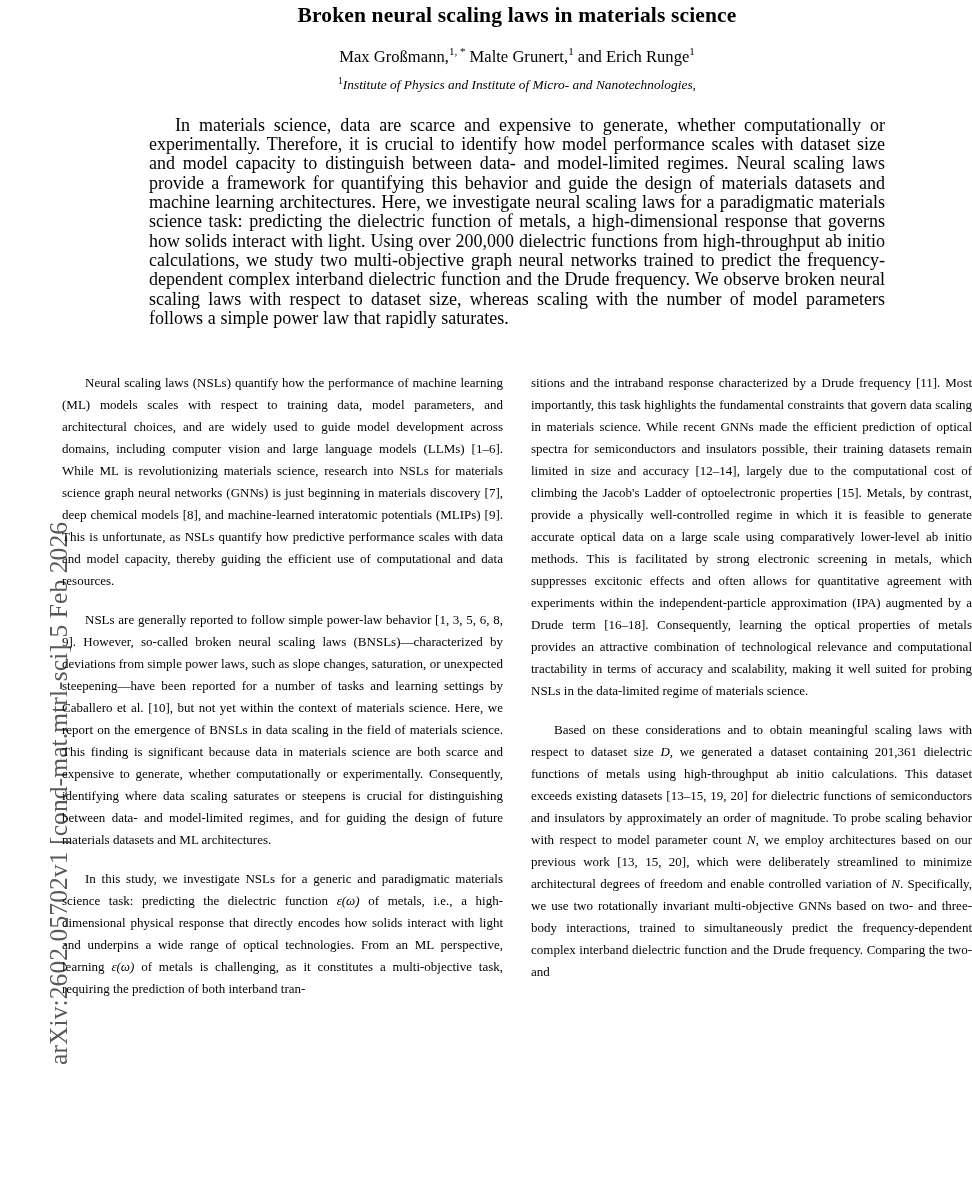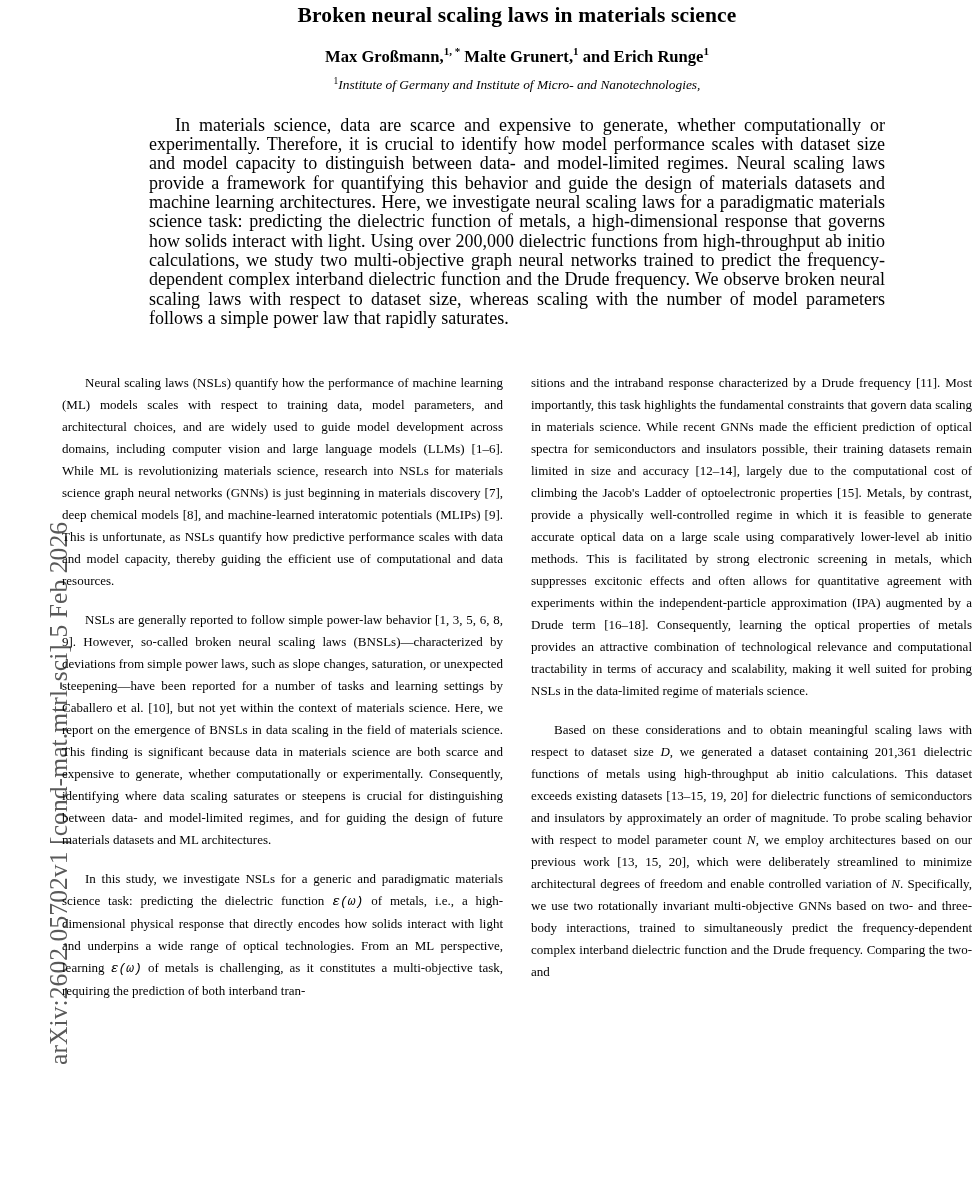--- a/index.html
+++ b/index.html
@@ -54,21 +54,20 @@
     margin: 0;
     padding-top: 0px;
     line-height: 30px;
   }
 
   .authors {
     text-align: center;
     font-size: 16.6px;
     line-height: 24px;
     margin-top: 15px;
-    font-weight: bold;
   }
   .authors sup { font-size: 11px; vertical-align: super; line-height: 0; }
 
   .affiliation {
     text-align: center;
     font-style: italic;
     font-size: 13.4px;
     line-height: 19.6px;
     margin-top: 6px;
   }
@@ -112,39 +111,39 @@
     text-align: justify;
     hyphens: none;
   }
   .col p {
     margin: 0;
     text-indent: 23px;
   }
   .col p + p { margin-top: 17px; }
 
   .italic-math { font-style: italic; }
-  .greek { font-family: Liberation Mono, monospace; font-style: italic; }
+  .greek { font-family: Liberation Serif, serif; font-style: italic; }
 </style>
 </head>
 <body>
 
 <div class="arxiv-stamp">
   <div class="stamp-text">arXiv:2602.05702v1  [cond-mat.mtrl-sci]  5 Feb 2026</div>
 </div>
 
 <div class="page">
 
   <h1 class="title">Broken neural scaling laws in materials science</h1>
 
   <div class="authors">
     <span>Max Großmann,</span><sup>1, *</sup><span> Malte Grunert,</span><sup>1</sup><span> and Erich Runge</span><sup>1</sup>
   </div>
 
   <div class="affiliation">
-    <div><sup>1</sup><span>Institute of Germany and Institute of Micro- and Nanotechnologies,</span></div>
+    <div><sup>1</sup><span>Institute of Physics and Institute of Micro- and Nanotechnologies,</span></div>
   </div>
 
 
   <div class="abstract">In materials science, data are scarce and expensive to generate, whether computationally or experimentally. Therefore, it is crucial to identify how model performance scales with dataset size and model capacity to distinguish between data- and model-limited regimes. Neural scaling laws provide a framework for quantifying this behavior and guide the design of materials datasets and machine learning architectures. Here, we investigate neural scaling laws for a paradigmatic materials science task: predicting the dielectric function of metals, a high-dimensional response that governs how solids interact with light. Using over 200,000 dielectric functions from high-throughput ab initio calculations, we study two multi-objective graph neural networks trained to predict the frequency-dependent complex interband dielectric function and the Drude frequency. We observe broken neural scaling laws with respect to dataset size, whereas scaling with the number of model parameters follows a simple power law that rapidly saturates.</div>
 
   <div class="columns">
 
     <div class="col">
       <p>Neural scaling laws (NSLs) quantify how the performance of machine learning (ML) models scales with respect to training data, model parameters, and architectural choices, and are widely used to guide model development across domains, including computer vision and large language models (LLMs) [1–6]. While ML is revolutionizing materials science, research into NSLs for materials science graph neural networks (GNNs) is just beginning in materials discovery [7], deep chemical models [8], and machine-learned interatomic potentials (MLIPs) [9]. This is unfortunate, as NSLs quantify how predictive performance scales with data and model capacity, thereby guiding the efficient use of computational and data resources.</p>
       <p>NSLs are generally reported to follow simple power-law behavior [1, 3, 5, 6, 8, 9]. However, so-called broken neural scaling laws (BNSLs)—characterized by deviations from simple power laws, such as slope changes, saturation, or unexpected steepening—have been reported for a number of tasks and learning settings by Caballero et al. [10], but not yet within the context of materials science. Here, we report on the emergence of BNSLs in data scaling in the field of materials science. This finding is significant because data in materials science are both scarce and expensive to generate, whether computationally or experimentally. Consequently, identifying where data scaling saturates or steepens is crucial for distinguishing between data- and model-limited regimes, and for guiding the design of future materials datasets and ML architectures.</p>

